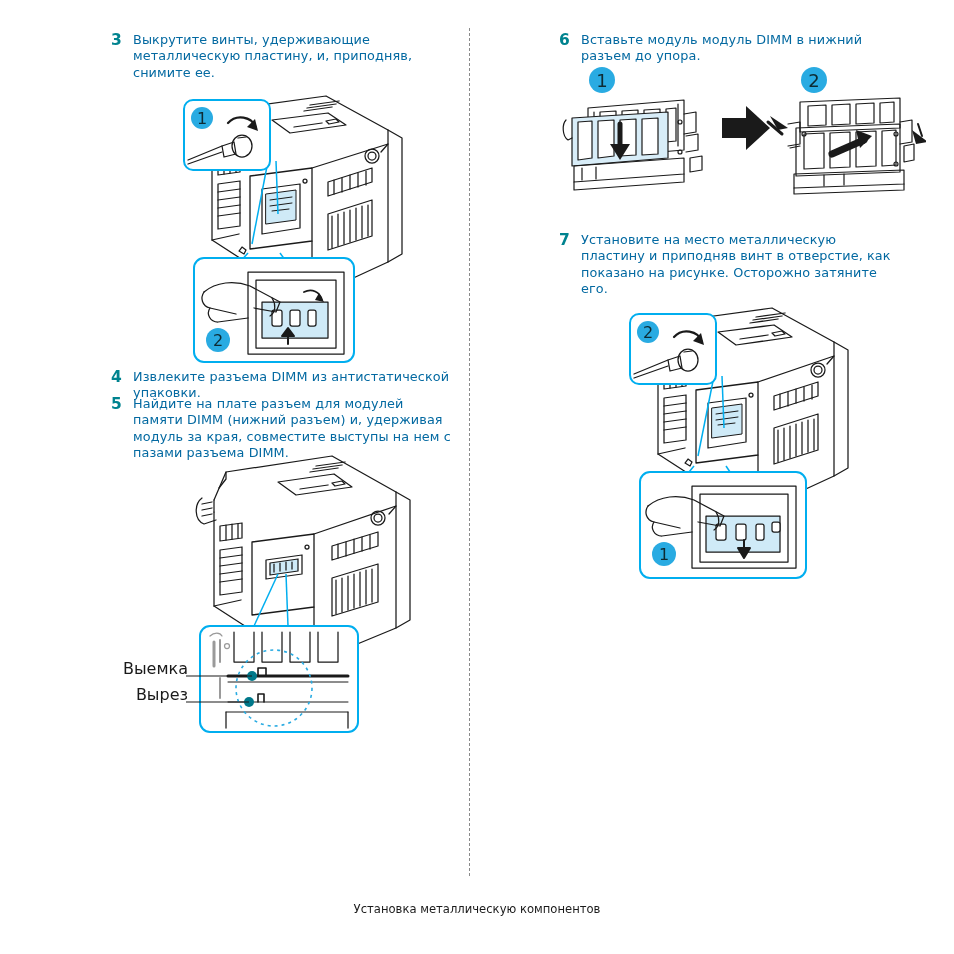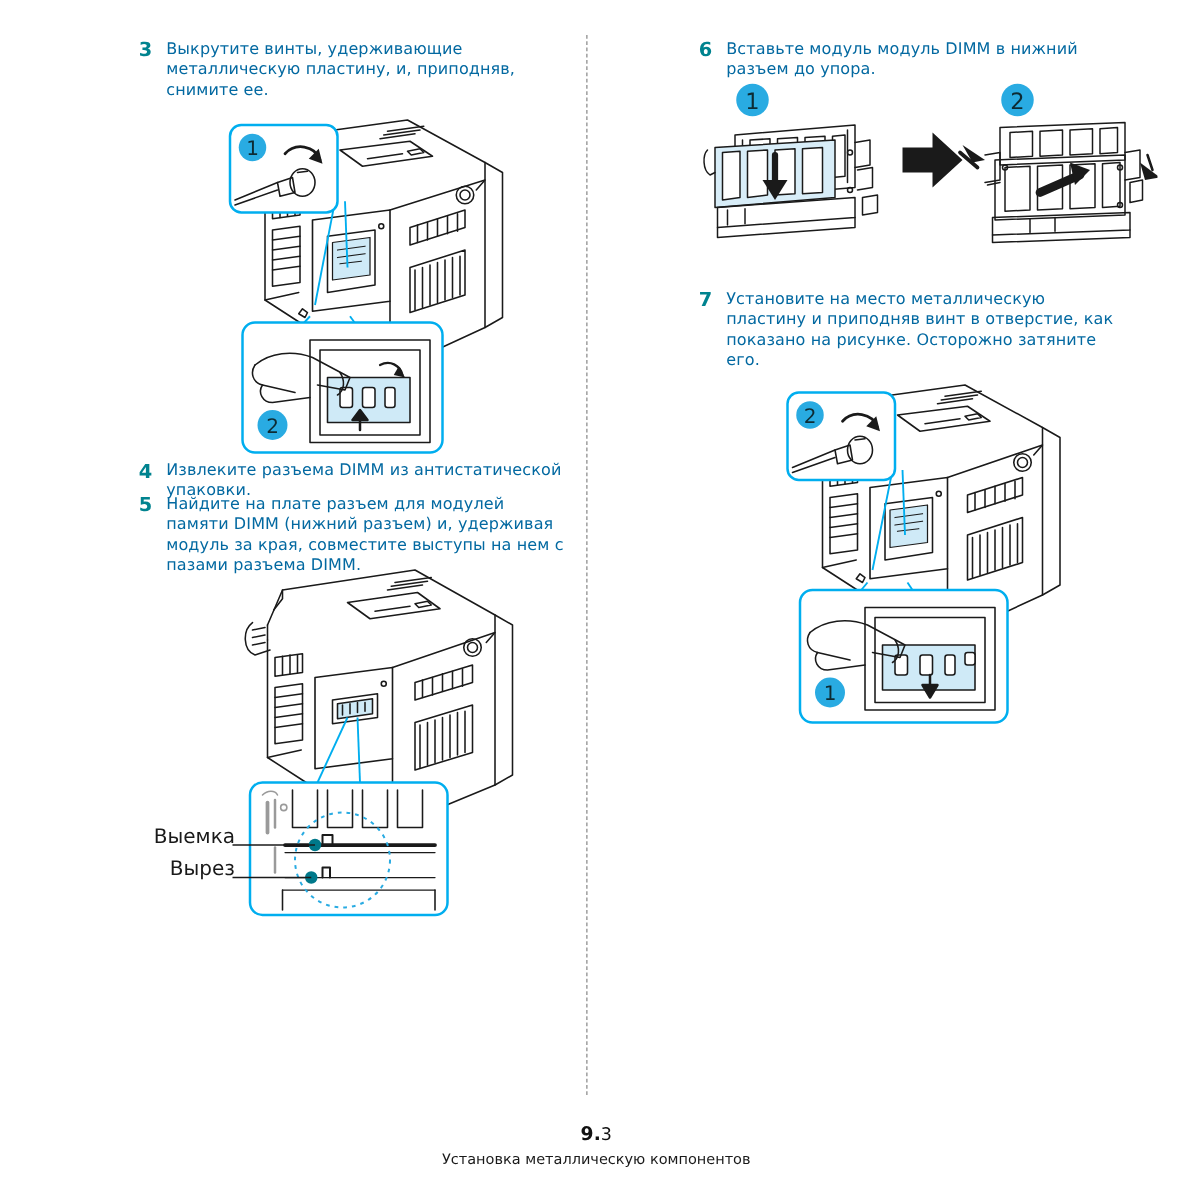--- a/index.html
+++ b/index.html
@@ -448,17 +448,16 @@
 
           <path d="M128 244 L128 258 M122 252 L128 262 L134 252 Z" fill="#1a1a1a" stroke="#1a1a1a" stroke-width="2"></path>
         </g>
         <circle cx="48" cy="258" r="12" fill="#29abe2"></circle>
         <text x="48" y="264" text-anchor="middle" font-family="DejaVu Sans, sans-serif" font-size="16" fill="#0d2b33">1</text>
       </g>
     </svg>
   </div>
 
   <div class="footer">
-    <div class="pg"><b>9.</b><span>3</span></div>
     <div class="cap">Установка металлическую компонентов</div>
   </div>
 
 </div>
 
 </body></html>

